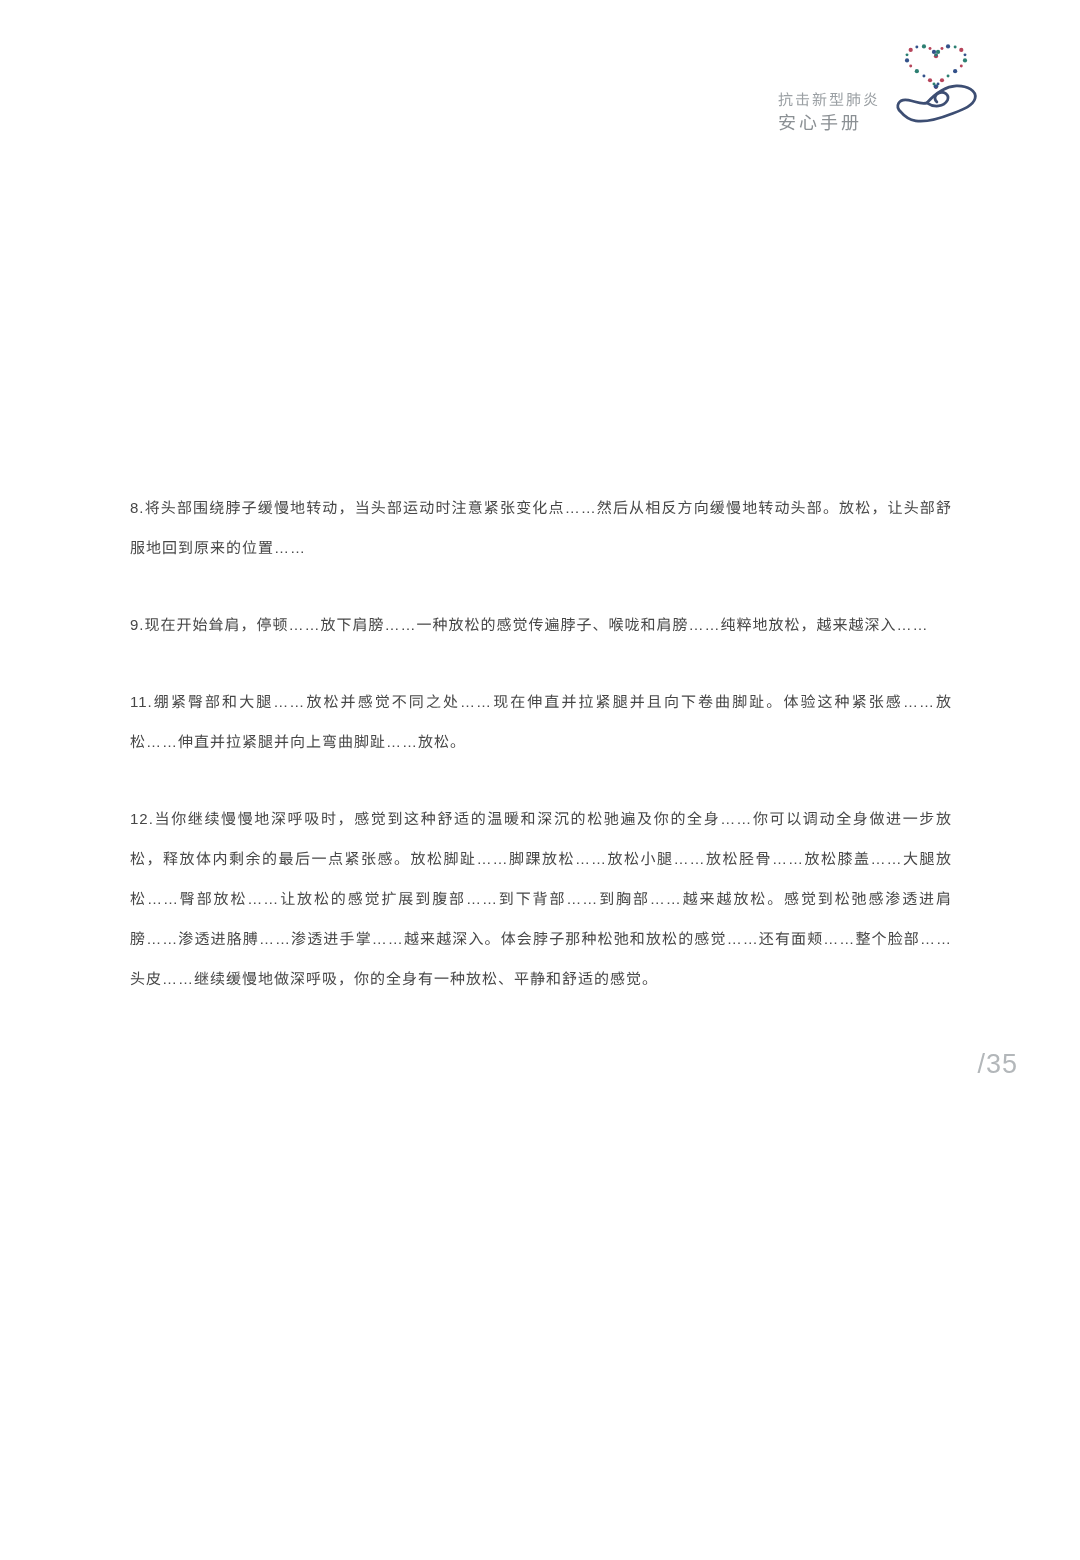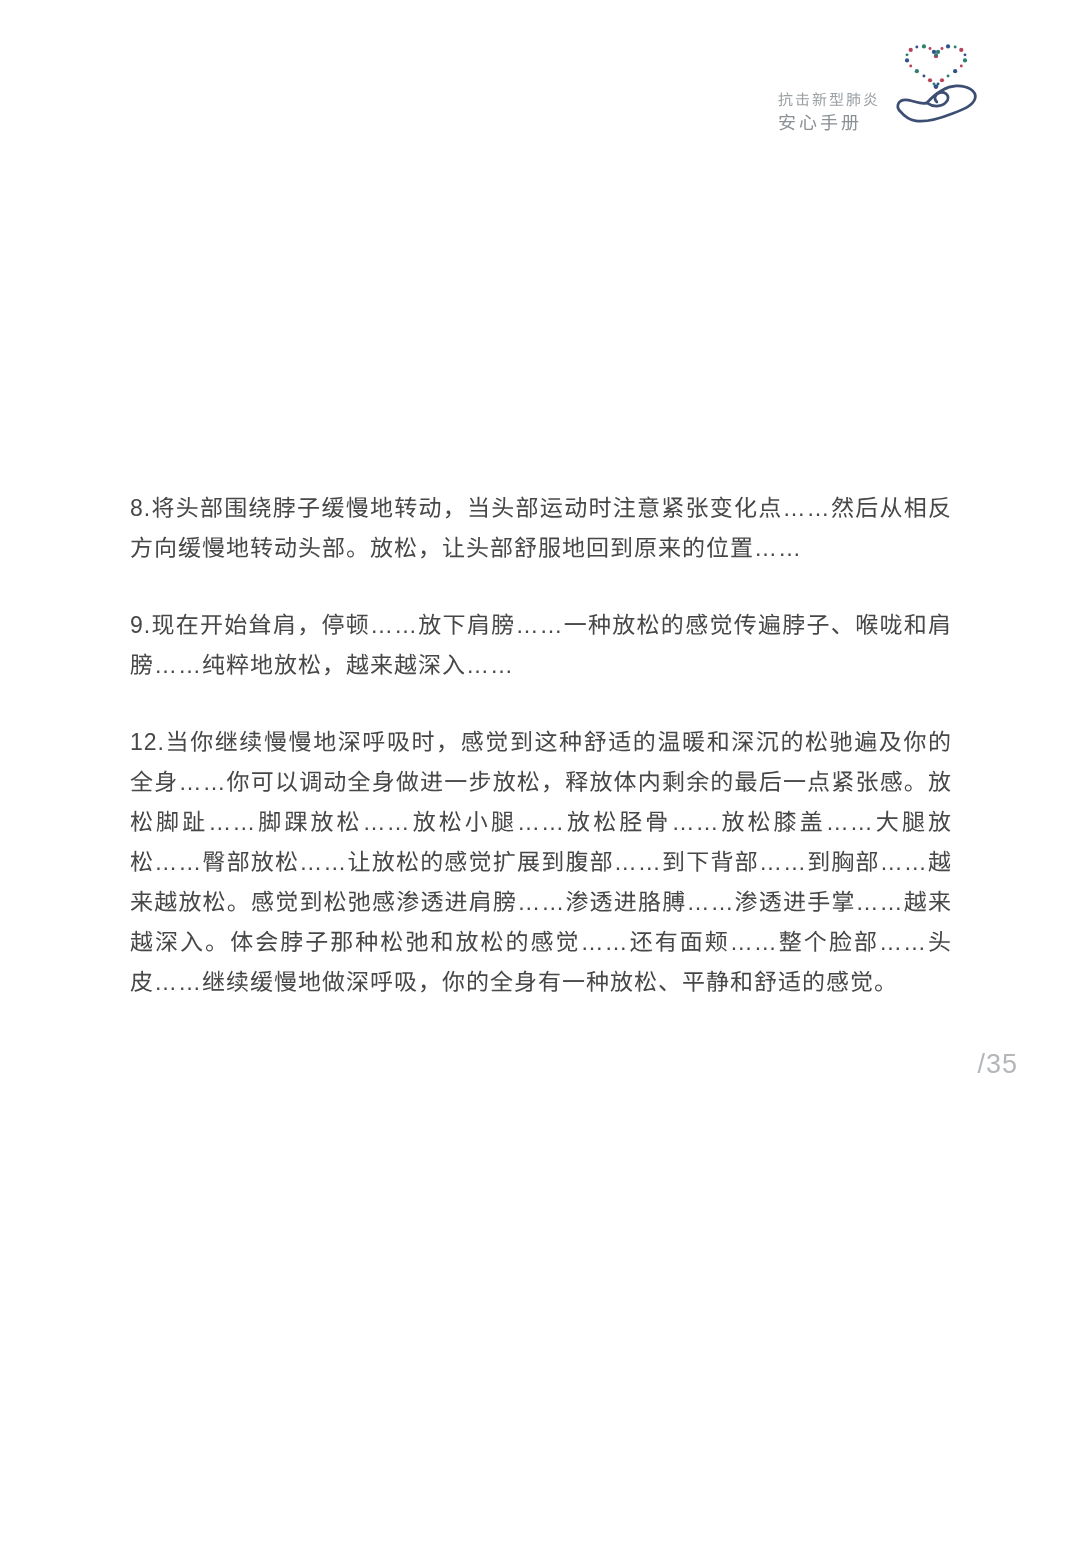--- a/index.html
+++ b/index.html
@@ -49,21 +49,21 @@
 
   
   .doc-body {
     position: absolute;
     top: 488px;
     left: 130px;
     width: 822px;
   }
   .doc-body p {
     margin: 0 0 37px 0;
-    font-size: 23px;
+    font-size: 15px;
     line-height: 40px;
     letter-spacing: 1px;
     color: var(--body-text, #474747);
     text-align: justify;
     word-break: break-all;
   }
 
   
   .page-number {
     position: absolute;
@@ -124,18 +124,19 @@
                  C20 84, 16 81, 12 76 Z" stroke="#3d4e73"></path>
         <path d="M40 66 C48 71.5, 58.5 70.5, 62.5 63 C65 57, 58.5 52.5, 52.5 55.5
                  C48.5 57.5, 47.5 62, 51 65" stroke="#3d4e73"></path>
       </g>
     </svg>
   </div>
 
   <main class="doc-body">
     <p>8.将头部围绕脖子缓慢地转动，当头部运动时注意紧张变化点……然后从相反方向缓慢地转动头部。放松，让头部舒服地回到原来的位置……</p>
     <p>9.现在开始耸肩，停顿……放下肩膀……一种放松的感觉传遍脖子、喉咙和肩膀……纯粹地放松，越来越深入……</p>
+    <p>11.绷紧臀部和大腿……放松并感觉不同之处……现在伸直并拉紧腿并且向下卷曲脚趾。体验这种紧张感……放松……伸直并拉紧腿并向上弯曲脚趾……放松。</p>
     <p>12.当你继续慢慢地深呼吸时，感觉到这种舒适的温暖和深沉的松驰遍及你的全身……你可以调动全身做进一步放松，释放体内剩余的最后一点紧张感。放松脚趾……脚踝放松……放松小腿……放松胫骨……放松膝盖……大腿放松……臀部放松……让放松的感觉扩展到腹部……到下背部……到胸部……越来越放松。感觉到松弛感渗透进肩膀……渗透进胳膊……渗透进手掌……越来越深入。体会脖子那种松弛和放松的感觉……还有面颊……整个脸部……头皮……继续缓慢地做深呼吸，你的全身有一种放松、平静和舒适的感觉。</p>
   </main>
 
   <div class="page-number">/35</div>
 
 </div>
 
 </body></html>

